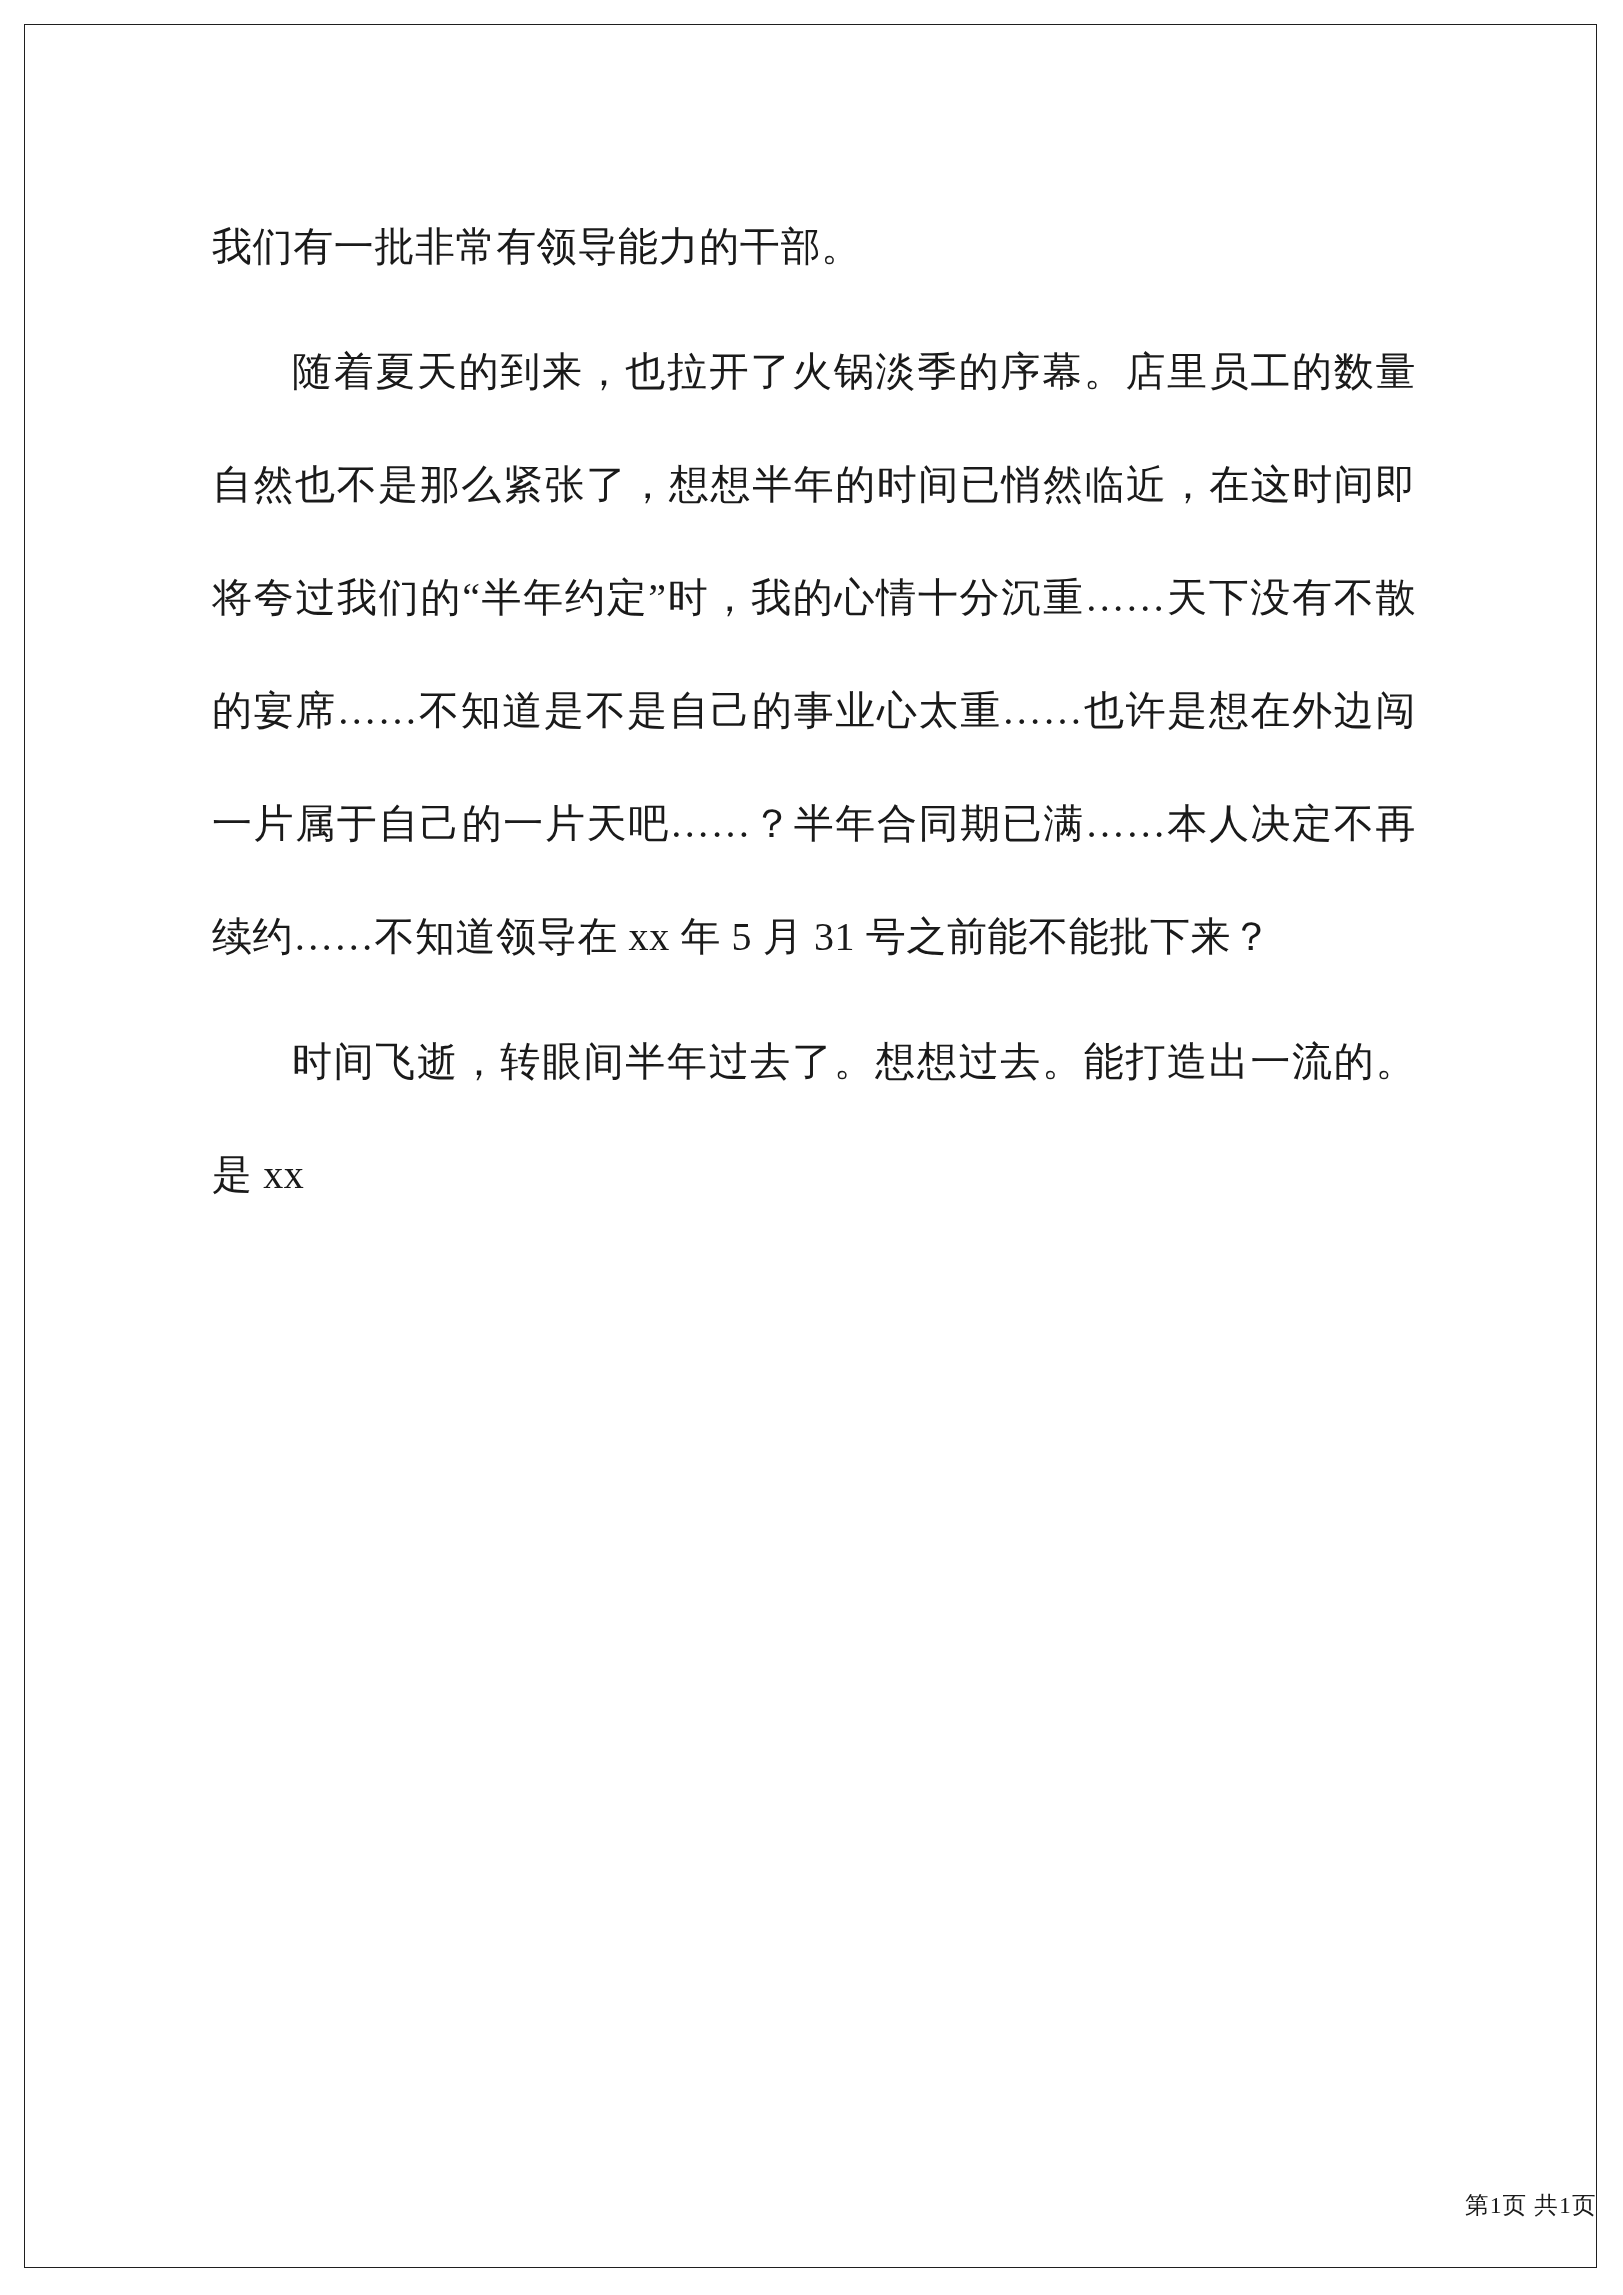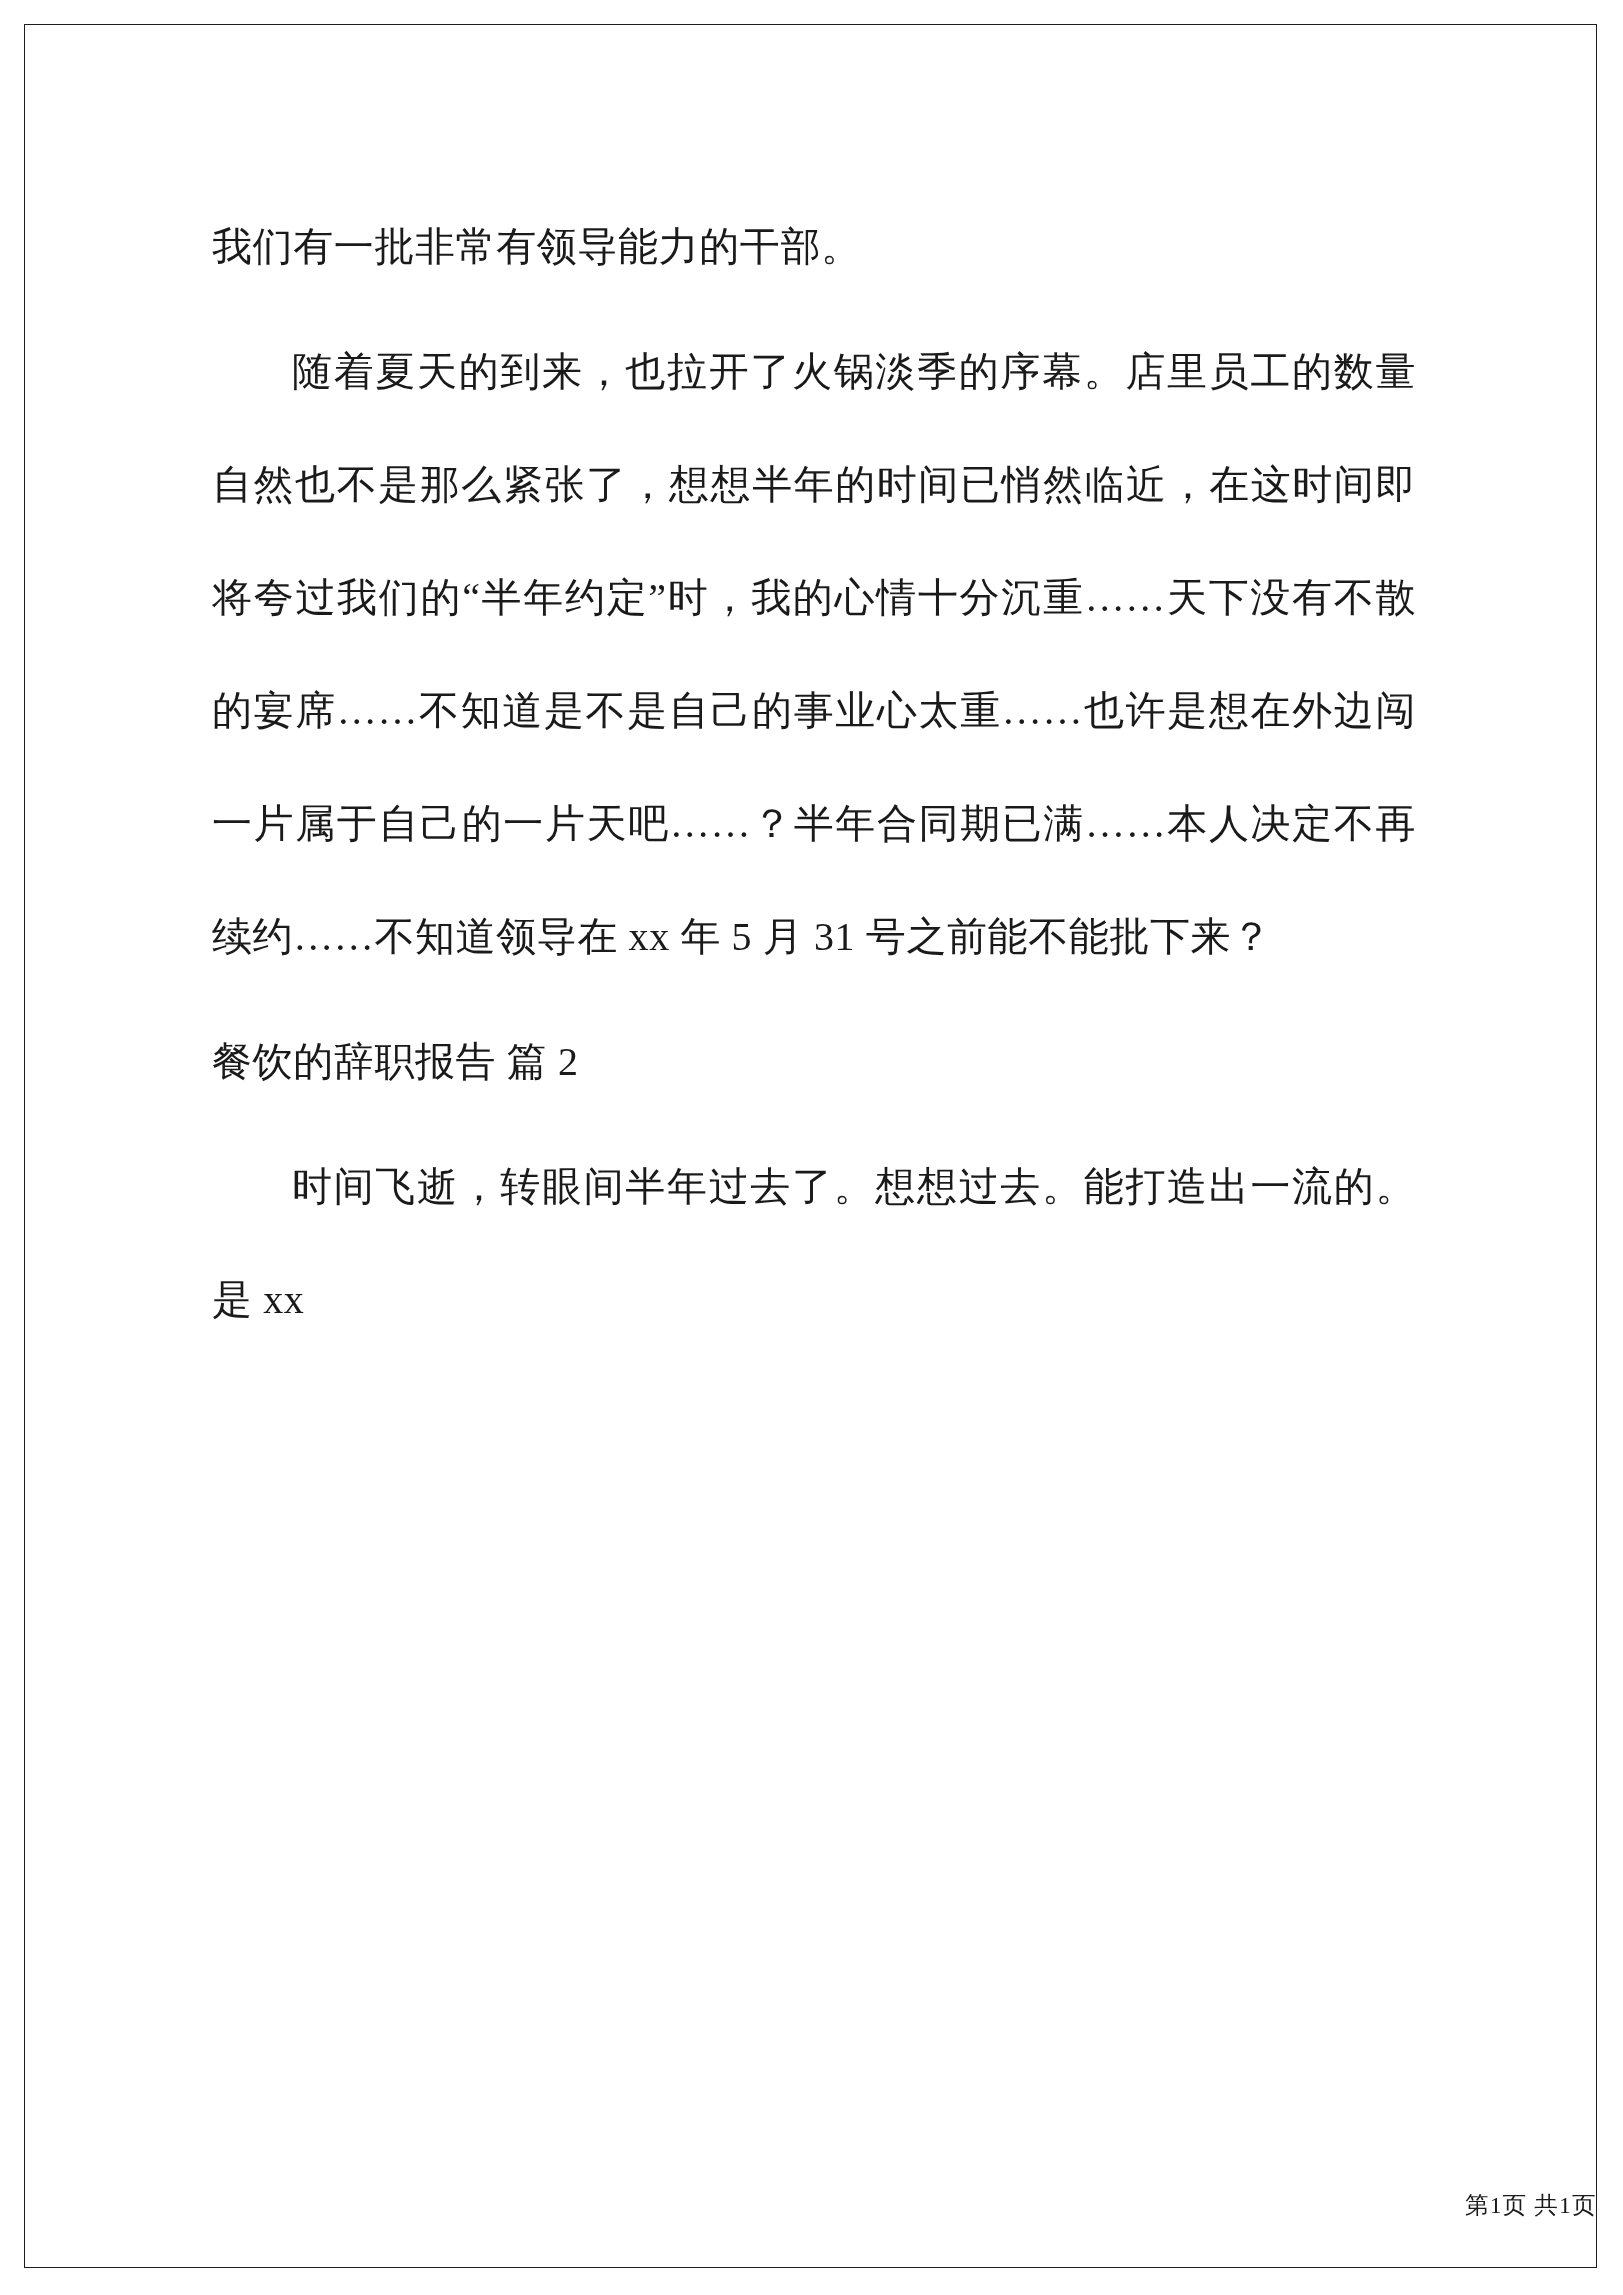--- a/index.html
+++ b/index.html
@@ -54,18 +54,17 @@
   }
 </style>
 </head>
 <body>
 
 <div class="page-frame"></div>
 
 <div class="doc-content">
   <p>我们有一批非常有领导能力的干部。</p>
   <p class="indent">随着夏天的到来，也拉开了火锅淡季的序幕。店里员工的数量自然也不是那么紧张了，想想半年的时间已悄然临近，在这时间即将夸过我们的“半年约定”时，我的心情十分沉重……天下没有不散的宴席……不知道是不是自己的事业心太重……也许是想在外边闯一片属于自己的一片天吧……？半年合同期已满……本人决定不再续约……不知道领导在 xx 年 5 月 31 号之前能不能批下来？</p>
-  <p>餐饮的辞职报告  篇 2</p>
   <p class="indent">时间飞逝，转眼间半年过去了。想想过去。能打造出一流的。是 xx</p>
 </div>
 
 <div class="page-footer">第1页  共1页</div>
 
 
 </body></html>

